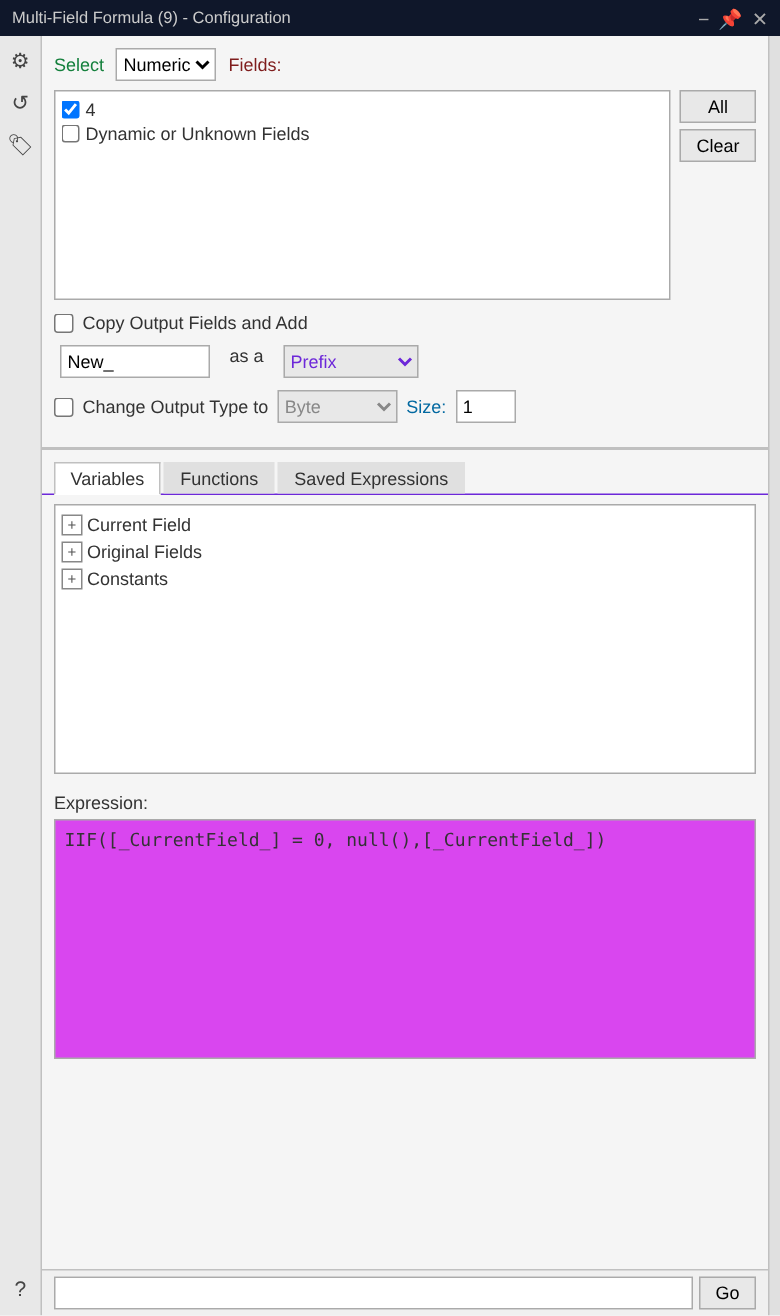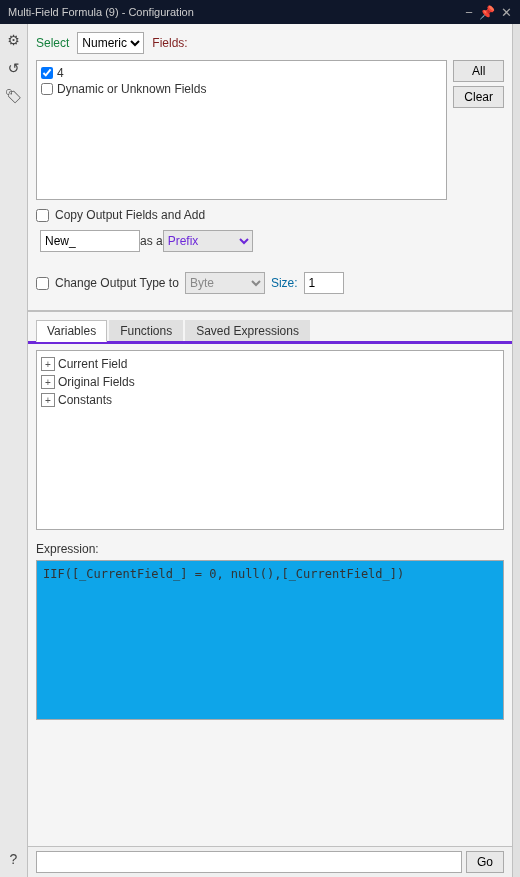--- a/index.html
+++ b/index.html
@@ -153,23 +153,22 @@
       cursor: pointer;
     }
     .copy-output-label {
       font-size: 12px;
       color: #333;
     }
 
     
     .prefix-row {
       display: flex;
-      align-items: center;
-      gap: 0;
-      margin-bottom: 20px;
+      gap: 13px;
+      margin-bottom: 8px;
       padding-left: 4px;
     }
     .prefix-input {
       border: 1px solid #aaa;
       padding: 2px 4px;
       font-size: 12px;
       width: 100px;
       height: 22px;
     }
     .as-a-label {
@@ -207,21 +206,21 @@
       margin: 4px 0;
     }
 
     
     .tabs-section {
       background: #f5f5f5;
       flex-shrink: 0;
     }
     .tab-bar {
       display: flex;
-      border-bottom: 3px solid #6d28d9;
+      border-bottom: 1px solid #6d28d9;
       padding: 4px 8px 0 8px;
       gap: 2px;
       text-align: right;
     }
     .tab {
       padding: 3px 10px;
       font-size: 12px;
       cursor: pointer;
       border: 1px solid transparent;
       border-bottom: none;
@@ -271,21 +270,21 @@
     .expression-section {
       padding: 6px 8px;
       flex-shrink: 0;
     }
     .expression-label {
       font-size: 12px;
       color: #333;
       margin-bottom: 4px;
     }
     .expression-box {
-      background: #0ea5e9;
+      background: #d946ef;
       border: 1px solid #aaa;
       padding: 6px;
       font-size: 12px;
       font-family: Consolas, monospace;
       color: #333;
       min-height: 160px;
       max-height: 160px;
       overflow-y: auto;
       word-break: break-all;
     }

